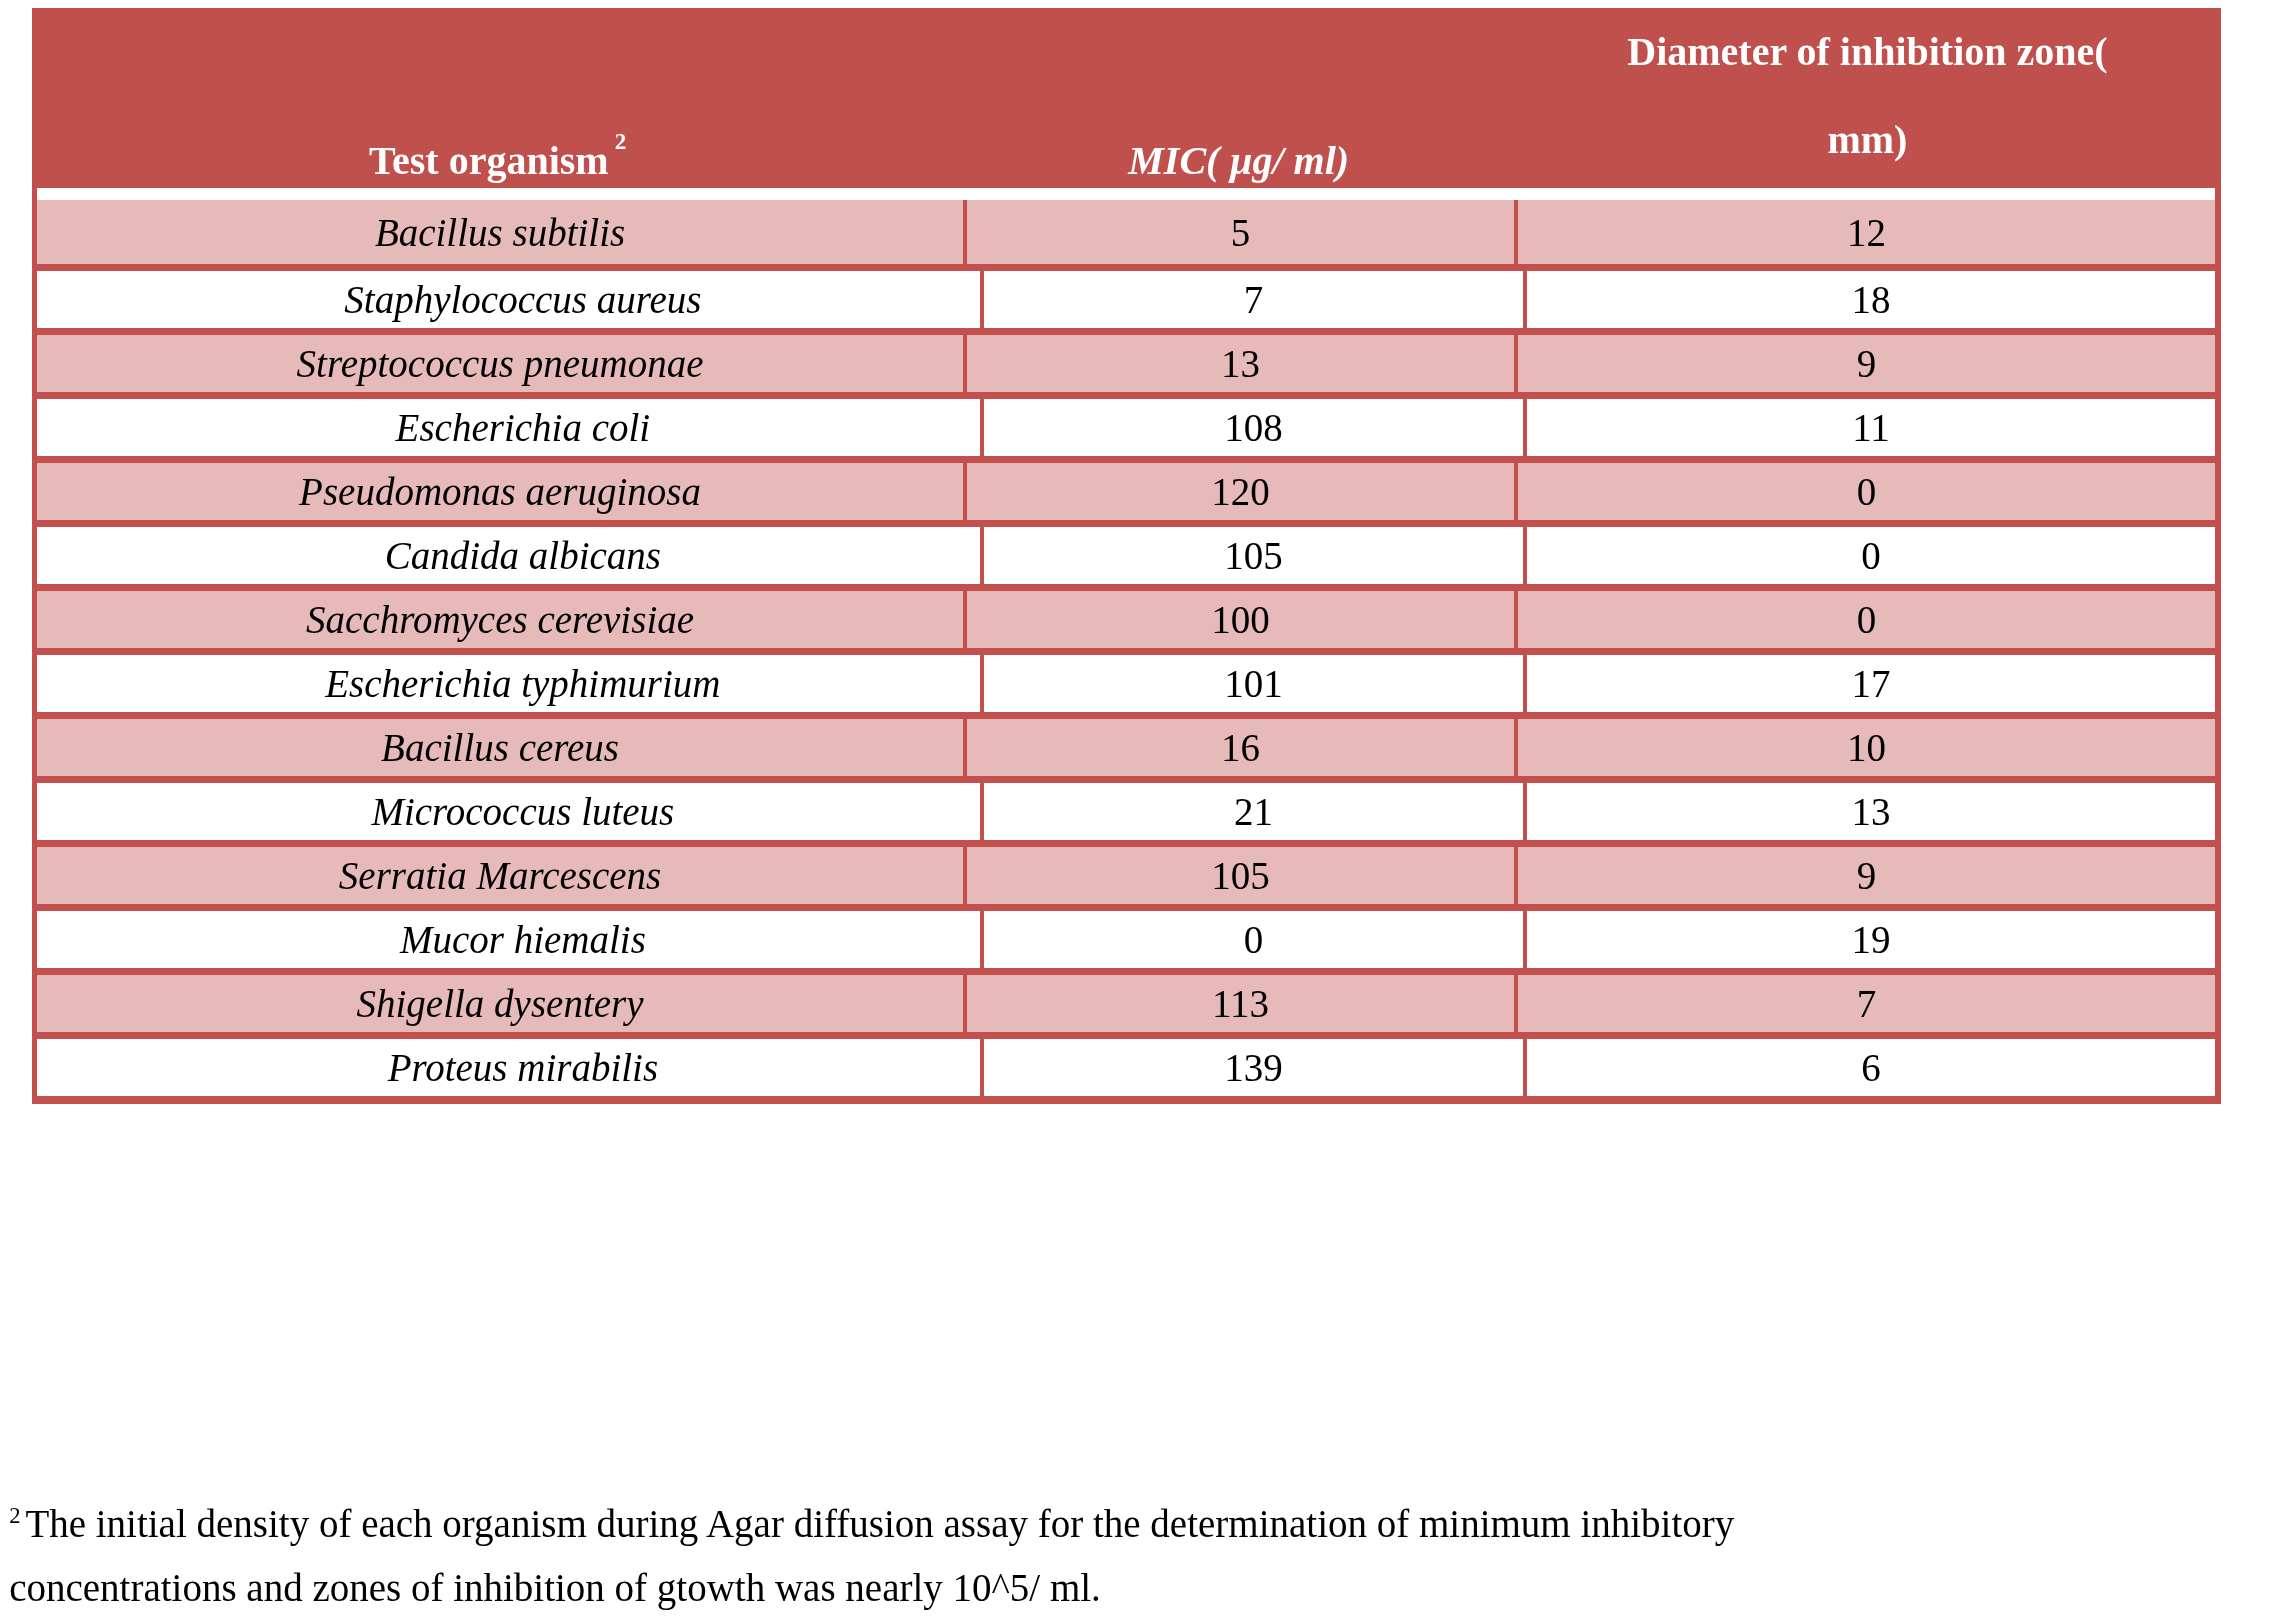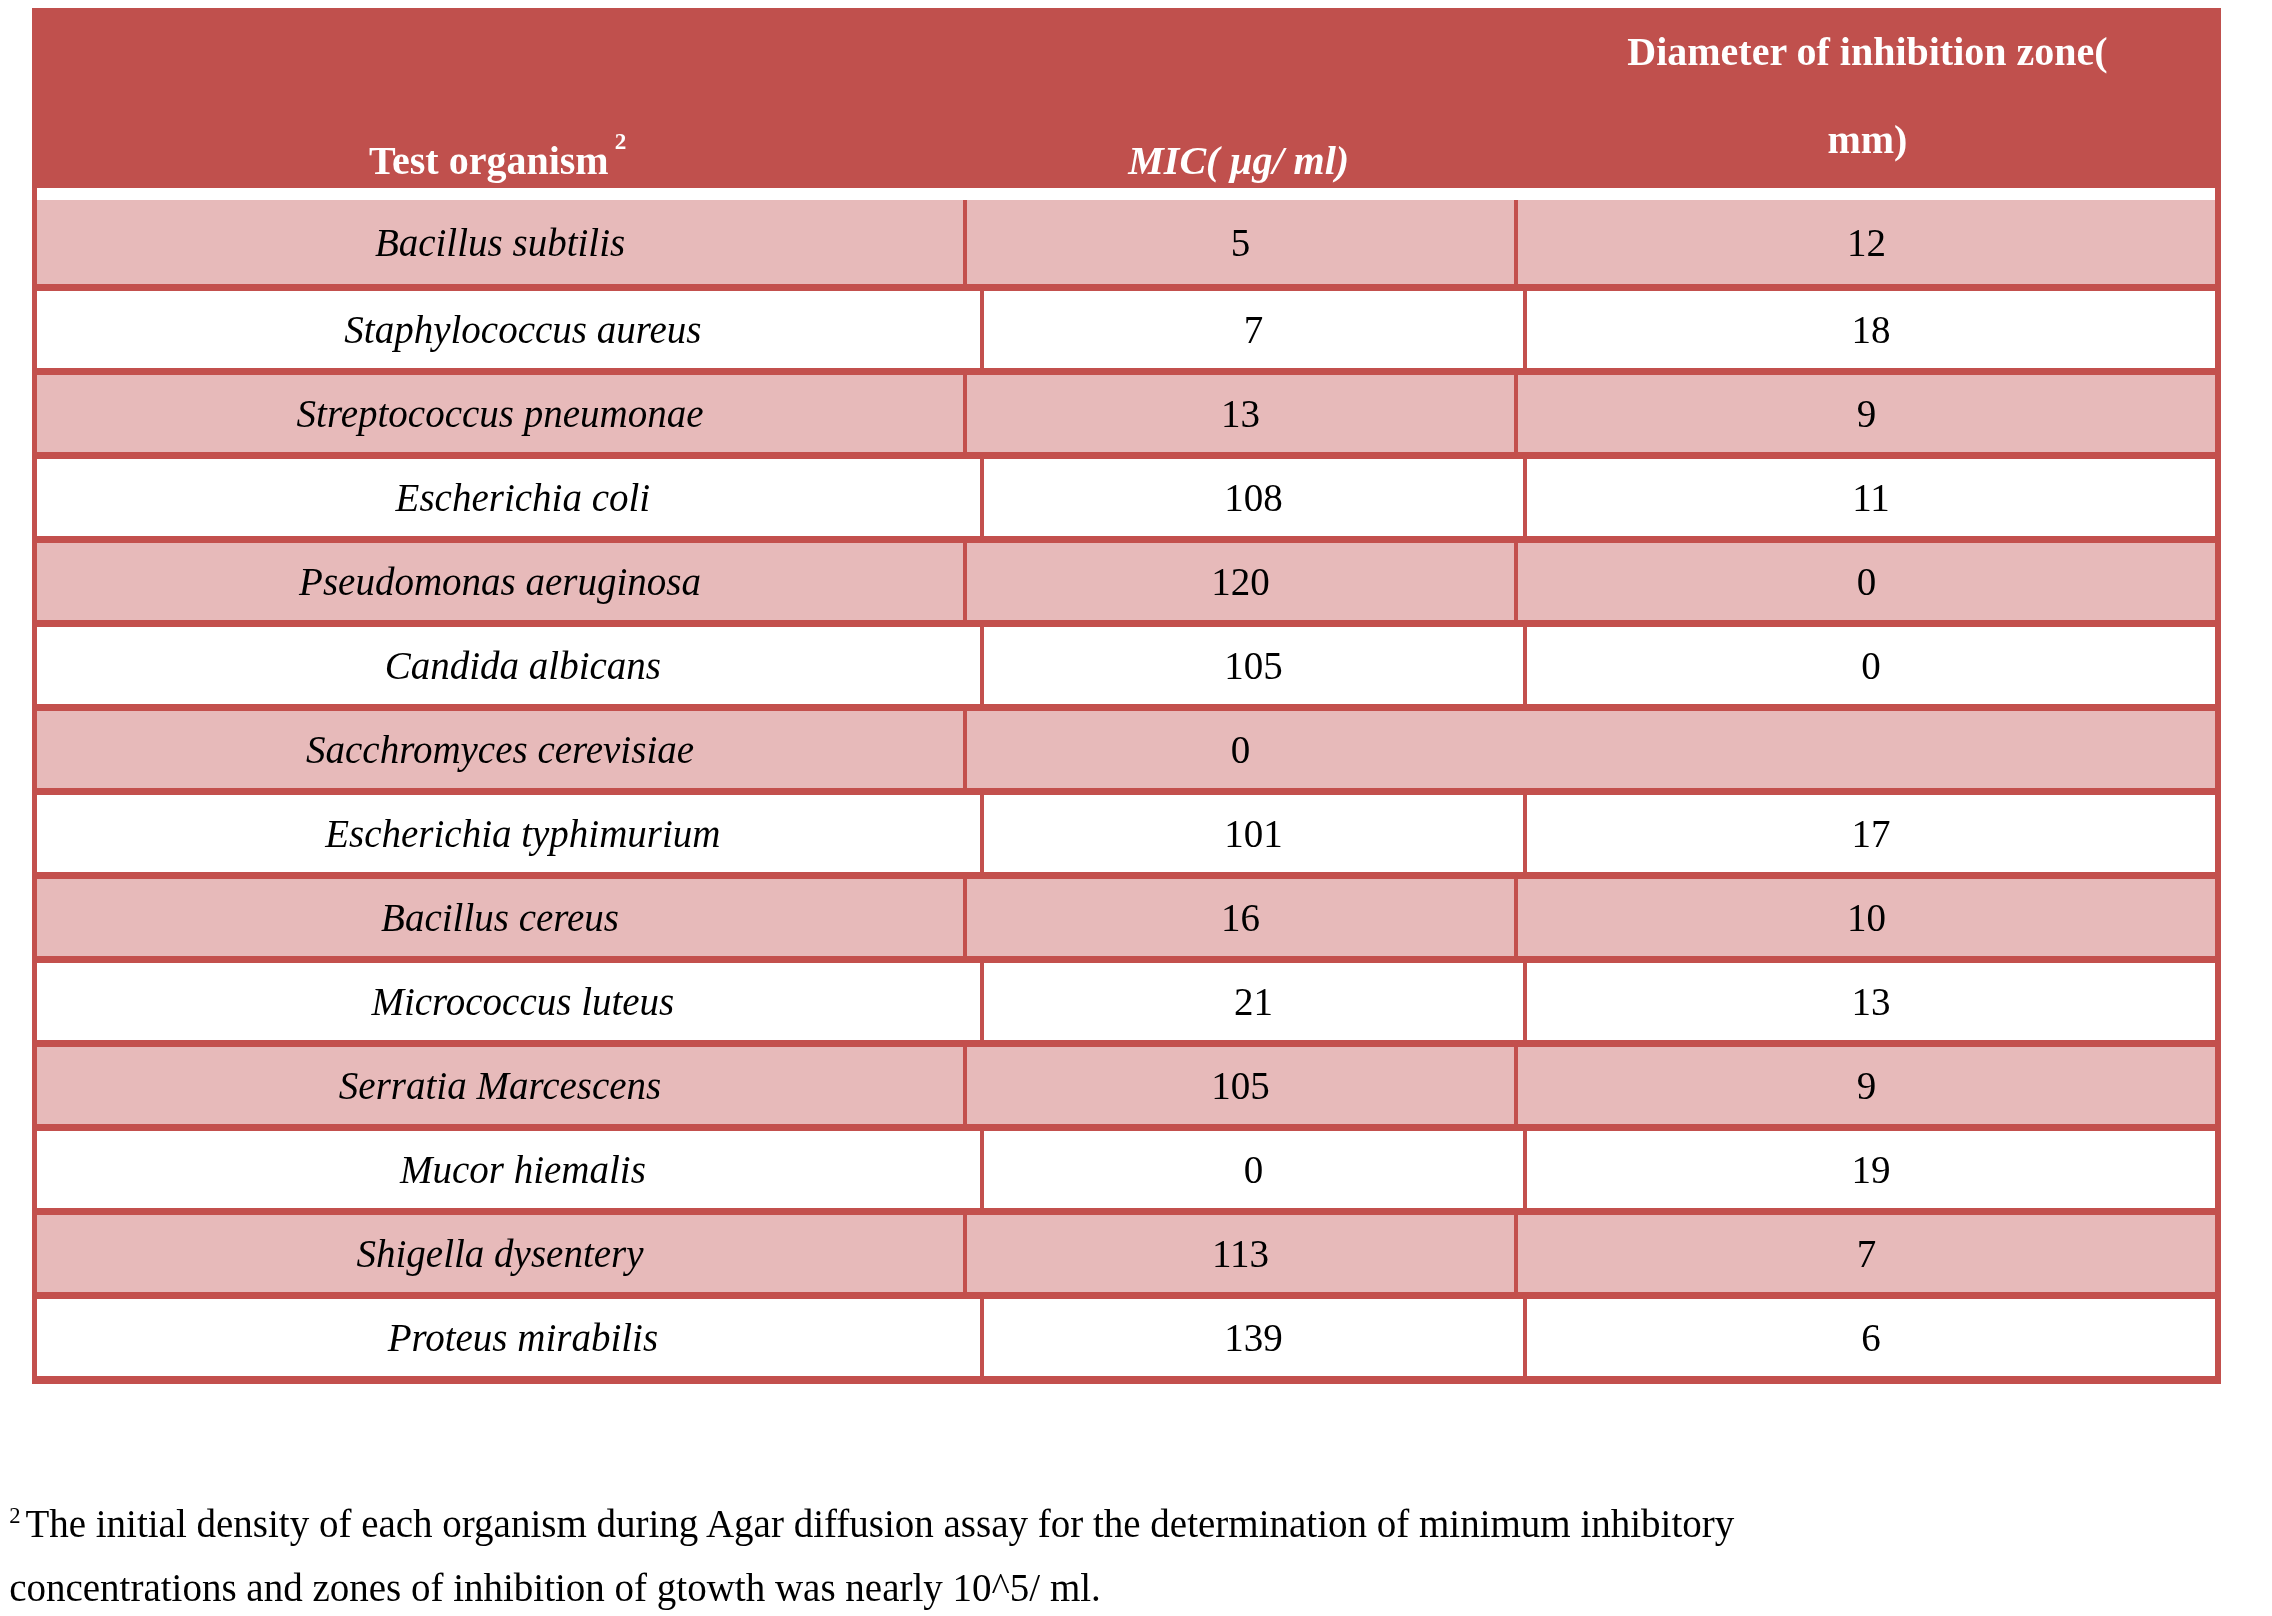--- a/index.html
+++ b/index.html
@@ -33,21 +33,21 @@
   .hcell.zone .unit{}
   .tbody{
     border-left:5.5px solid var(--border);
     border-right:6.1px solid var(--border);
     border-bottom:8.6px solid var(--border);
     box-sizing:border-box;background:#fff;
   }
   .head-gap{height:12.2px;background:#ffffff;}
   .row{
     display:grid;grid-template-columns:42.52% 25.29% 32.19%;
-    height:84px;box-sizing:border-box;
+    height:64px;box-sizing:border-box;
   }
   .row + .row{border-top:7.3px solid var(--border);}
   .row.odd{background:var(--pink);}
   .row.even{background:var(--white-row);padding-left:29px;}
   .cell{
     display:flex;align-items:center;justify-content:center;
     font-size:39px;box-sizing:border-box;text-align:center;
   }
   .cell.col1{font-style:italic;}
   .cell.col2,.cell.col3{border-left:4.9px solid var(--border);}
@@ -107,20 +107,21 @@
         <div class="cell col2">120</div>
         <div class="cell col3">0</div>
       </div>
       <div class="row even">
         <div class="cell col1">Candida albicans</div>
         <div class="cell col2">105</div>
         <div class="cell col3">0</div>
       </div>
       <div class="row odd">
         <div class="cell col1">Sacchromyces cerevisiae</div>
+        <div class="cell col2">100</div>
         <div class="cell col3">0</div>
       </div>
       <div class="row even">
         <div class="cell col1">Escherichia typhimurium</div>
         <div class="cell col2">101</div>
         <div class="cell col3">17</div>
       </div>
       <div class="row odd">
         <div class="cell col1">Bacillus cereus</div>
         <div class="cell col2">16</div>

